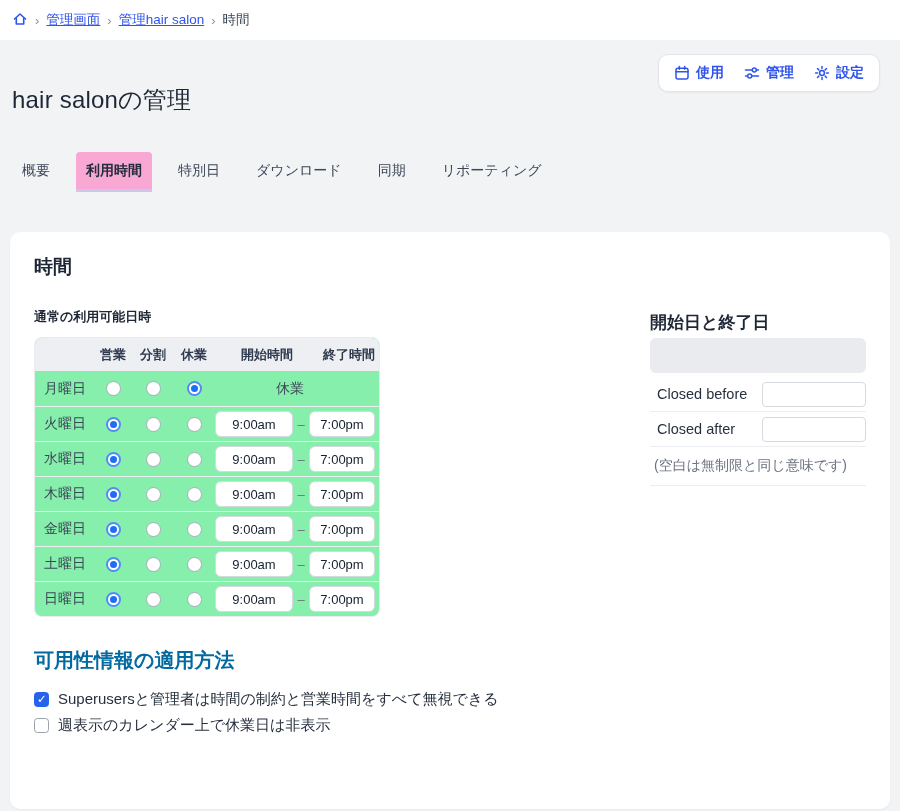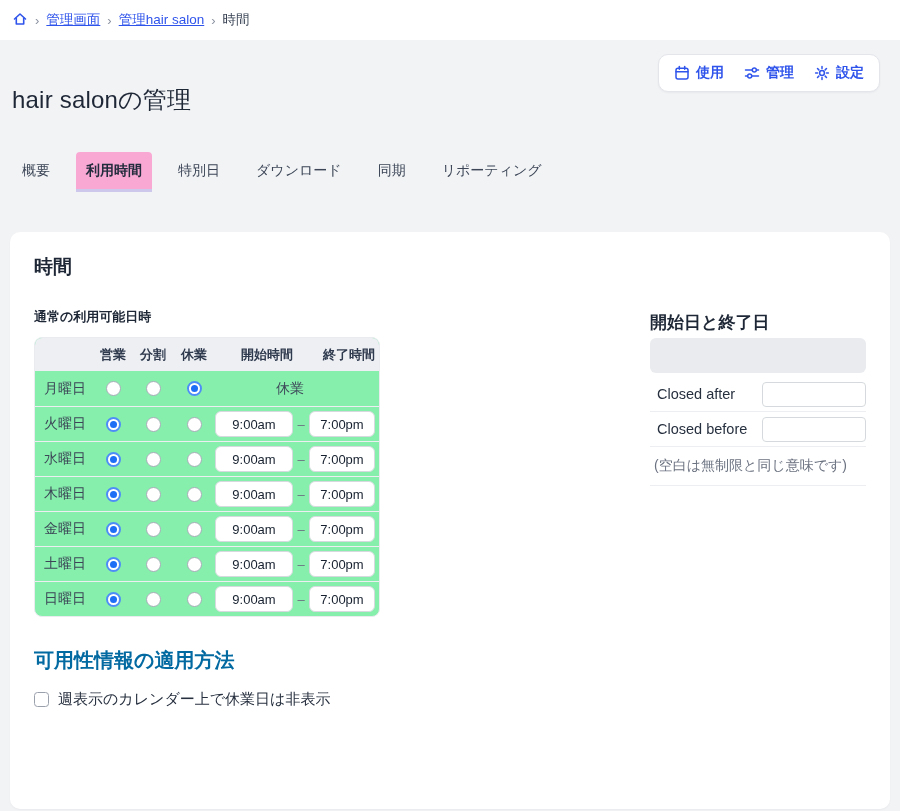--- a/index.html
+++ b/index.html
@@ -337,33 +337,37 @@
           <div class="dash-cell">–</div>
           <div class="end-cell"><input class="time-input" value="7:00pm" style=""></div>
         </div>
       </div>
     </div>
 
     <div class="right-col">
       <h3 class="dates-heading">開始日と終了日</h3>
       <div class="dates-headbar"></div>
       <div class="dates-row">
-        <span>Closed after</span>
+        <span>Closed before</span>
         <input class="date-input" value="" style="">
       </div>
       <div class="dates-row">
-        <span>Closed before</span>
+        <span>Closed after</span>
         <input class="date-input" value="" style="">
       </div>
       <div class="dates-note">(空白は無制限と同じ意味です)</div>
     </div>
   </div>
 
   <div class="availability">
     <h3 class="avail-heading">可用性情報の適用方法</h3>
     <div class="checks">
+      <label class="check-row">
+        <span class="checkbox checked"></span>
+        <span>Superusersと管理者は時間の制約と営業時間をすべて無視できる</span>
+      </label>
       <label class="check-row">
         <span class="checkbox"></span>
         <span>週表示のカレンダー上で休業日は非表示</span>
       </label>
     </div>
   </div>
 </div>
 
 </body></html>

